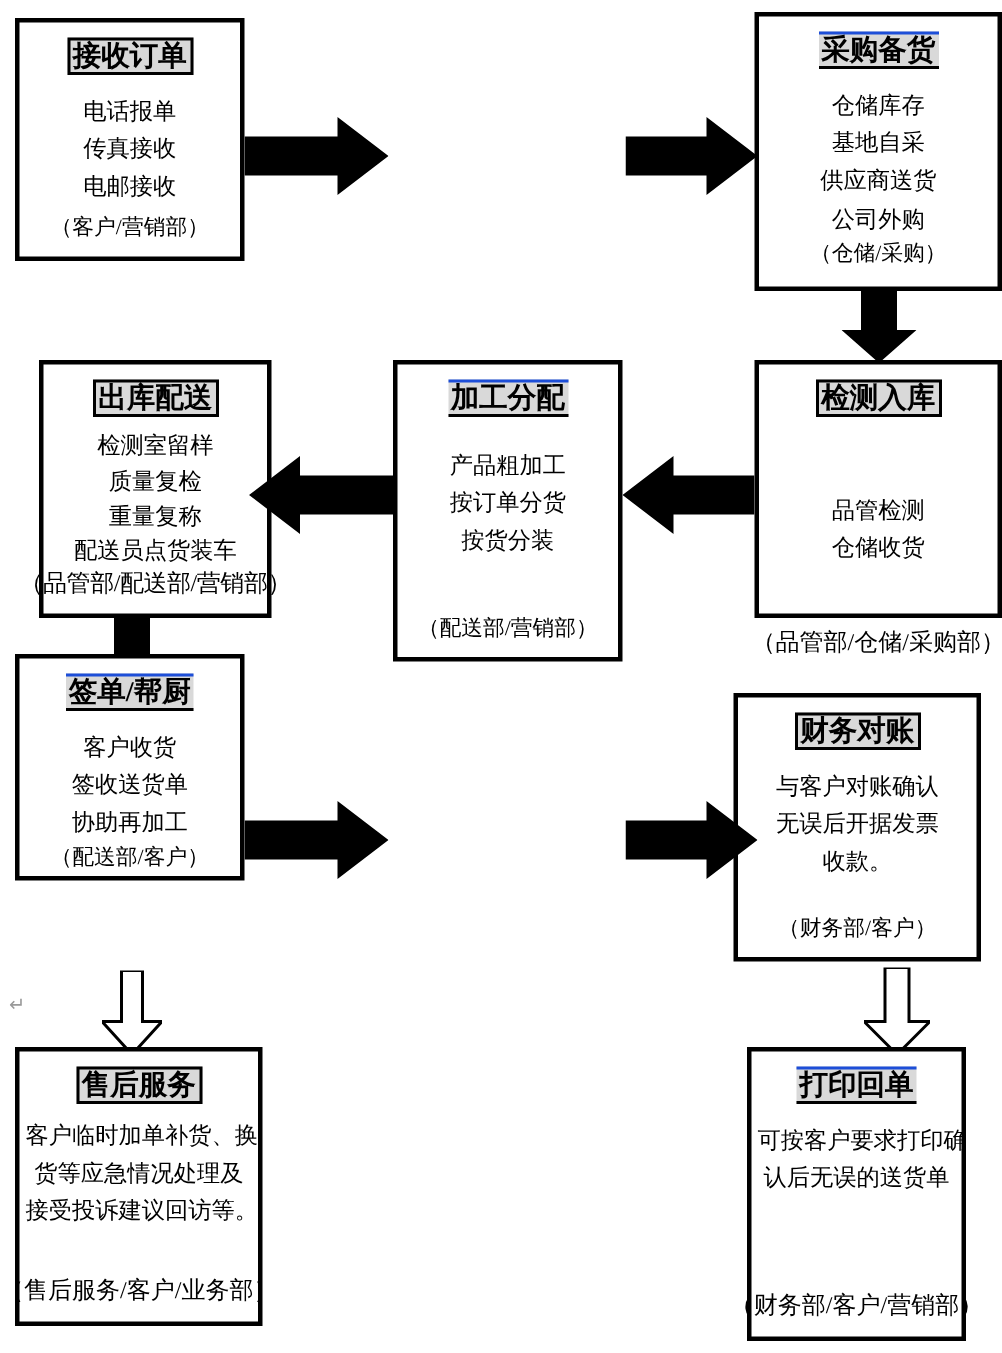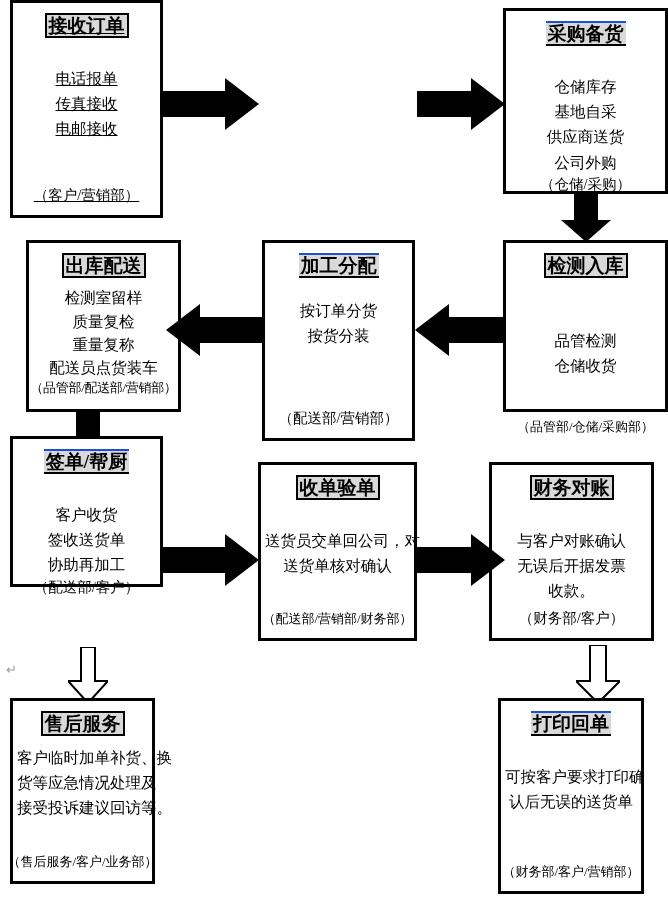--- a/index.html
+++ b/index.html
@@ -42,39 +42,39 @@
     padding: 0 2px;
     border-top: 2px solid #1d4ed8;
     border-bottom: 2px solid #000;
     white-space: nowrap;
     letter-spacing: 0px;
   }
   .node-title.boxed {
     border: 2px solid #000;
   }
   .node-lines {
-    margin-top: 28px;
+    margin-top: 12px;
     font-size: 15.5px;
     line-height: 1.62;
     text-align: center;
     width: 100%;
   }
   .node-lines .ln {
     display: block;
     white-space: nowrap;
   }
   .node-owner {
     margin-top: auto;
     font-size: 14.5px;
     text-align: center;
     white-space: nowrap;
     padding-bottom: 2px;
   }
   .node-owner.small {
-    font-size: 13px;
+    font-size: 16px;
   }
   .node-owner.tight {
     letter-spacing: -0.3px;
   }
 
   
   .node.compact .node-owner {
     margin-top: 0;
   }
 
@@ -99,21 +99,21 @@
     color: #9a9a9a;
     font-size: 13px;
     font-family: "Liberation Sans", sans-serif;
   }
 </style>
 </head>
 <body>
 
 <div id="canvas">
 
-  <div class="node" style="left:10px; top:0; width:153px; height:218px;text-decoration:underline;">
+  <div class="node" style="left:10px; top:12px; width:153px; height:162px;">
     <div class="node-title boxed">接收订单</div>
     <div class="node-lines">
       <span class="ln">电话报单</span>
       <span class="ln">传真接收</span>
       <span class="ln">电邮接收</span>
     </div>
     <div class="node-owner">（客户/营销部）</div>
   </div>
 
 
@@ -153,20 +153,21 @@
       <span class="ln">质量复检</span>
       <span class="ln">重量复称</span>
       <span class="ln">配送员点货装车</span>
     </div>
     <div class="node-owner small tight">（品管部/配送部/营销部）</div>
   </div>
 
   <div class="node" style="left:262px; top:240px; width:153px; height:201px;gap:12px;">
     <div class="node-title">加工分配</div>
     <div class="node-lines" style="margin-top:8px;">
+      <span class="ln">产品粗加工</span>
       <span class="ln">按订单分货</span>
       <span class="ln">按货分装</span>
     </div>
     <div class="node-owner">（配送部/营销部）</div>
   </div>
 
   <div class="node" style="left:503px; top:240px; width:165px; height:172px;gap:40px;">
     <div class="node-title boxed">检测入库</div>
     <div class="node-lines" style="margin-top:10px;">
       <span class="ln">品管检测</span>
@@ -196,28 +197,20 @@
   <div class="node" style="left:10px; top:436px; width:153px; height:151px;">
     <div class="node-title">签单/帮厨</div>
     <div class="node-lines">
       <span class="ln">客户收货</span>
       <span class="ln">签收送货单</span>
       <span class="ln">协助再加工</span>
     </div>
     <div class="node-owner">（配送部/客户）</div>
   </div>
 
-  <div class="node" style="left:258px; top:462px; width:159px; height:179px;">
-    <div class="node-title boxed">收单验单</div>
-    <div class="node-lines">
-      <span class="ln">送货员交单回公司，对</span>
-      <span class="ln">送货单核对确认</span>
-    </div>
-    <div class="node-owner small">（配送部/营销部/财务部）</div>
-  </div>
 
   <div class="node" style="left:489px; top:462px; width:165px; height:179px;">
     <div class="node-title boxed">财务对账</div>
     <div class="node-lines">
       <span class="ln">与客户对账确认</span>
       <span class="ln">无误后开据发票</span>
       <span class="ln">收款。</span>
     </div>
     <div class="node-owner">（财务部/客户）</div>
   </div>
@@ -241,21 +234,21 @@
   </div>
 
   <div class="arrow-hollow-down" style="left:576px; top:645px;">
     <svg width="44" height="58" viewBox="0 0 44 58">
       <polygon points="14,0 30,0 30,36 44,36 22,58 0,36 14,36" fill="#ffffff" stroke="#000000" stroke-width="2"></polygon>
     </svg>
   </div>
 
   <div class="pilcrow" style="left:6px; top:662px;">↵</div>
 
-  <div class="node" style="left:10px; top:698px; width:145px; height:186px;">
+  <div class="node" style="left:10px; top:698px; width:165px; height:186px;">
     <div class="node-title boxed">售后服务</div>
     <div class="node-lines" style="margin-top:10px; line-height:1.6;">
       <span class="ln">客户临时加单补货、换</span>
       <span class="ln">货等应急情况处理及</span>
       <span class="ln">接受投诉建议回访等。</span>
     </div>
     <div class="node-owner small">（售后服务/客户/业务部）</div>
   </div>
 
   <div class="node" style="left:498px; top:698px; width:146px; height:196px;">

